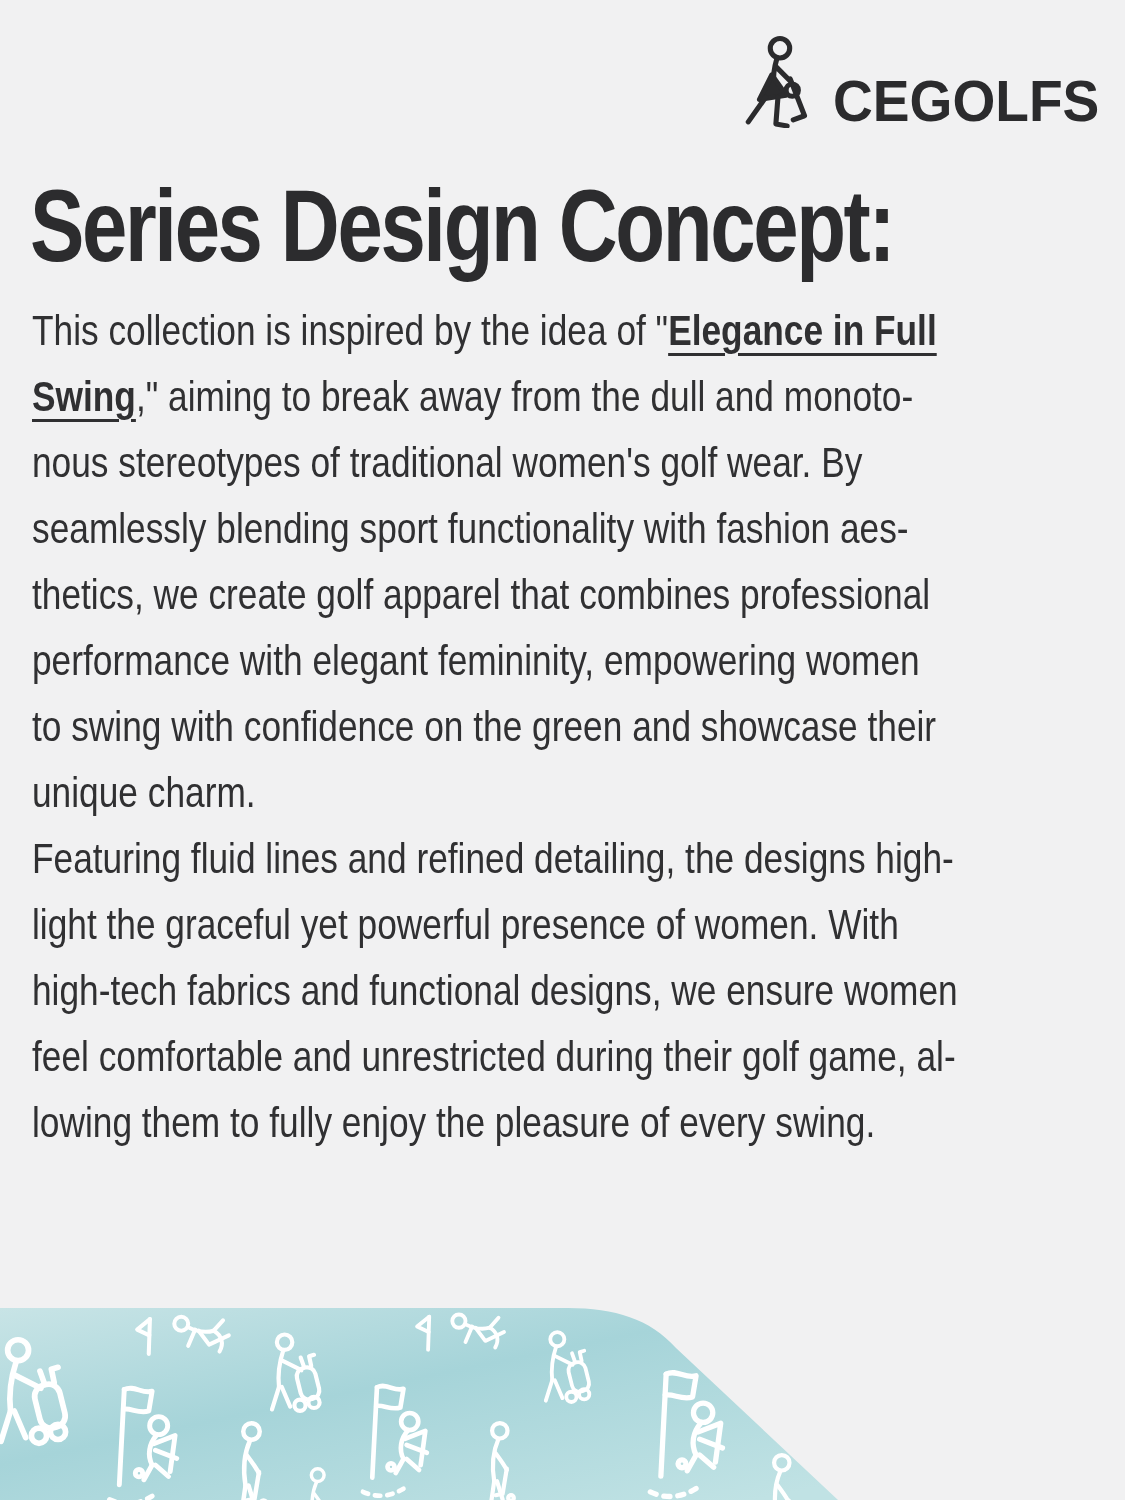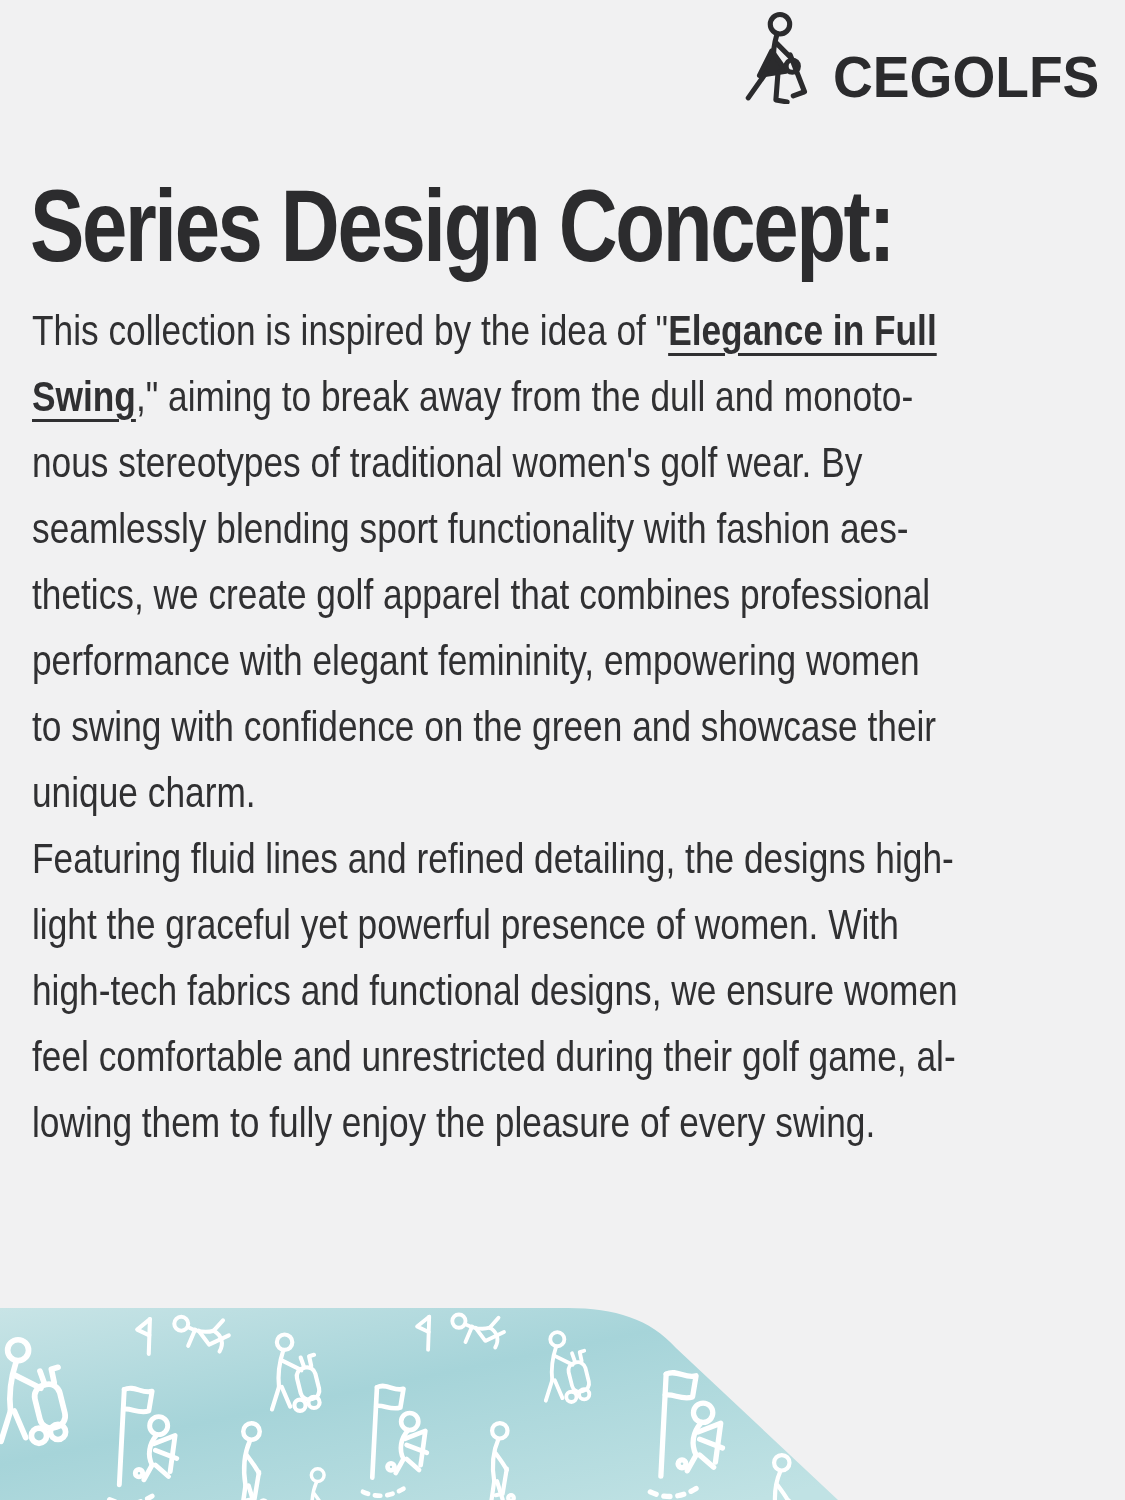--- a/index.html
+++ b/index.html
@@ -4,21 +4,21 @@
 <style>
   html,body{margin:0;padding:0;}
   body{
     width:1125px;height:1500px;
     background:#f1f1f2;
     font-family:"Liberation Sans", sans-serif;
     position:relative;overflow:hidden;
     color:#2f2f31;
   }
   .logo{
-    position:absolute;top:12px;right:26px;
+    position:absolute;top:36px;right:26px;
     display:flex;align-items:flex-end;gap:2px;
     color:#2b2b2d;
   }
   .logo svg{display:block;}
   .logo-text{
     font-weight:700;font-size:58px;line-height:0.95;
     letter-spacing:0px;
     transform:scaleX(0.95);transform-origin:right bottom;
   }
   .page-title{

